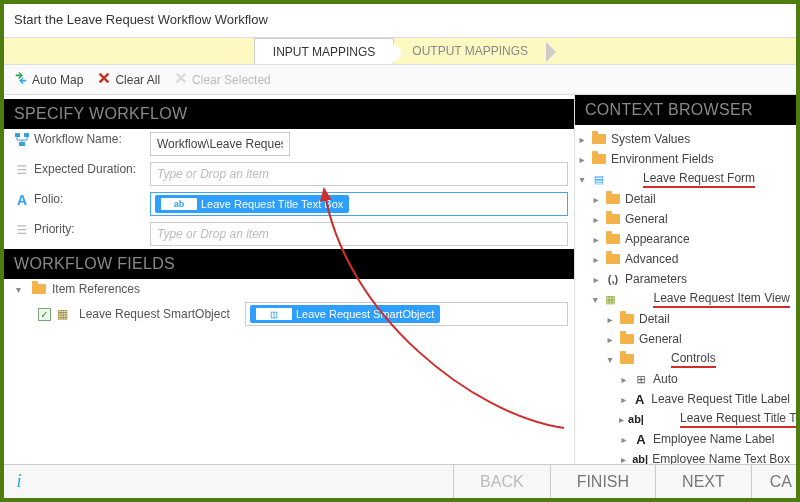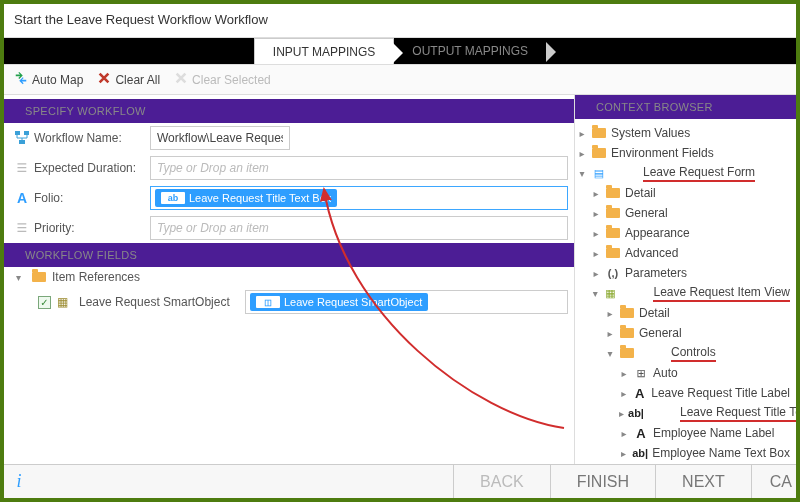--- a/index.html
+++ b/index.html
@@ -1,38 +1,38 @@
 <!DOCTYPE html>
 <html><head>
 <meta charset="utf-8">
 <style>
   * { box-sizing: border-box; margin: 0; padding: 0; }
   html, body { width: 800px; height: 502px; font-family: "Segoe UI", Arial, sans-serif; font-size: 12px; color: #555; background: #fff; overflow: hidden; }
   .root { display: flex; flex-direction: column; height: 100%; border: 4px solid #4d7c0f; }
   .titlebar { padding: 8px 10px 10px 10px; font-size: 13px; color: #333; }
-  .tabs { display: flex; justify-content: center; border-top: 1px solid #ddd; border-bottom: 1px solid #ddd; background: #000000; height: 28px; align-items: stretch; }
+  .tabs { display: flex; justify-content: center; border-top: 1px solid #ddd; border-bottom: 1px solid #ddd; background: #fef9c3; height: 28px; align-items: stretch; }
   .tab { position: relative; padding: 0 18px; display: flex; align-items: center; font-size: 12px; color: #888; cursor: pointer; }
   .tab.active { background: #fff; color: #333; font-weight: 400; border: 1px solid #ccc; border-bottom: none; }
   .tab::after { content: ""; position: absolute; right: -10px; top: 4px; width: 0; height: 0; border-top: 10px solid transparent; border-bottom: 10px solid transparent; border-left: 10px solid #ccc; }
   .tab.active::after { border-left-color: #fff; }
   .toolbar { display: flex; gap: 14px; align-items: center; padding: 6px 10px; border-bottom: 1px solid #ddd; background: #fafafa; }
   .tool { display: flex; align-items: center; gap: 4px; color: #444; cursor: pointer; }
   .tool.disabled { color: #bbb; cursor: default; }
   .tool svg { width: 14px; height: 14px; }
   .body { flex: 1; display: flex; overflow: hidden; position: relative; }
   .left { flex: 1; overflow-y: auto; padding: 4px 0 0 0; }
   .right { width: 222px; border-left: 1px solid #ddd; background: #fff; display: flex; flex-direction: column; }
-  .section-h { background: #4c1d95; color: #888; font-size: 11px; padding: 6px 21px; letter-spacing: 0.3px; }
-  .form-row { display: flex; align-items: center; gap: 6px; padding: 3px 6px 3px 30px; position: relative; }
+  .section-h { background: #000000; color: #888; font-size: 16px; padding: 6px 10px; letter-spacing: 0.3px; }
+  .form-row { display: flex; align-items: flex-start; gap: 6px; padding: 3px 6px 3px 30px; position: relative; }
   .form-row .icon { position: absolute; left: 10px; width: 16px; height: 16px; display: flex; align-items: center; justify-content: center; }
   .form-row label { width: 110px; color: #555; }
   .form-row input { flex: 1; height: 24px; border: 1px solid #ccc; padding: 0 6px; font-size: 12px; color: #444; }
   .form-row input::placeholder { color: #bbb; font-style: italic; }
   .chip { display: inline-flex; align-items: center; gap: 4px; background: #2e9eff; color: #fff; border-radius: 2px; padding: 2px 6px; font-size: 11px; height: 18px; }
-  .chip .chip-ic { width: 24px; height: 12px; background: #fff; color: #2e9eff; font-size: 9px; display: flex; align-items: center; justify-content: center; border-radius: 1px; font-weight: bold; }
+  .chip .chip-ic { width: 36px; height: 12px; background: #fff; color: #2e9eff; font-size: 9px; display: flex; align-items: center; justify-content: center; border-radius: 1px; font-weight: bold; }
   .folio-wrap { flex: 1; height: 24px; border: 1px solid #3da7ff; display: flex; align-items: center; padding: 0 4px; gap: 4px; }
   .wf-row { display: flex; align-items: center; padding: 3px 6px 3px 12px; gap: 6px; }
   .tree { padding: 4px 0; overflow-y: auto; flex: 1; }
   .node { display: flex; align-items: center; gap: 4px; padding: 1px 6px 1px 2px; white-space: nowrap; cursor: pointer; color: #444; height: 20px; }
   .node .arrow { width: 10px; font-size: 10px; color: #888; text-align: center; }
   .node .nic { width: 16px; height: 14px; display: flex; align-items: center; justify-content: center; font-size: 11px; }
   .underline { border-bottom: 2px solid #d12d2d; padding-bottom: 1px; margin-left: 32px; }
   .footer { height: 34px; border-top: 1px solid #ccc; background: #f7f7f7; display: flex; align-items: stretch; }
   .footer .info { width: 30px; display: flex; align-items: center; justify-content: center; font-family: Georgia, serif; font-style: italic; color: #2e9eff; font-size: 18px; }
   .footer .spacer { flex: 1; }

